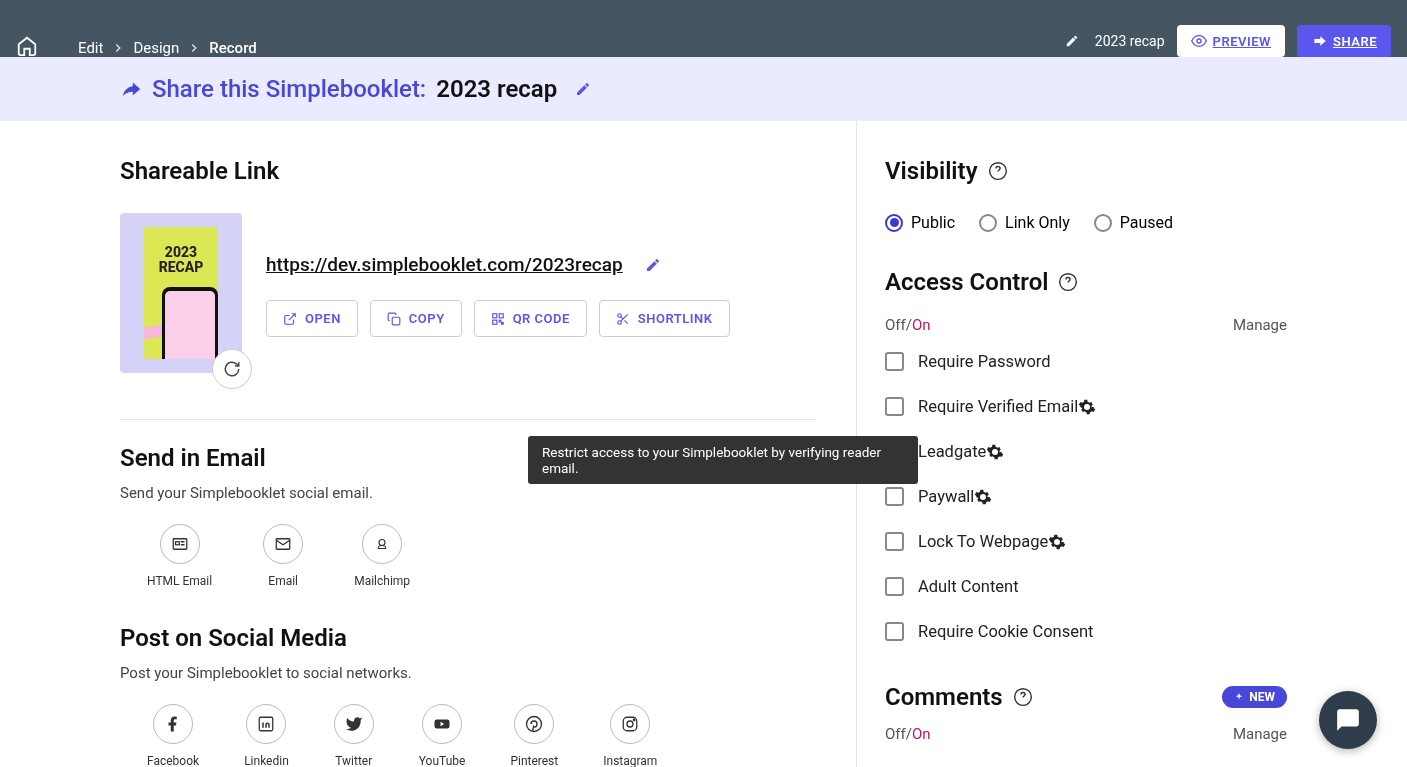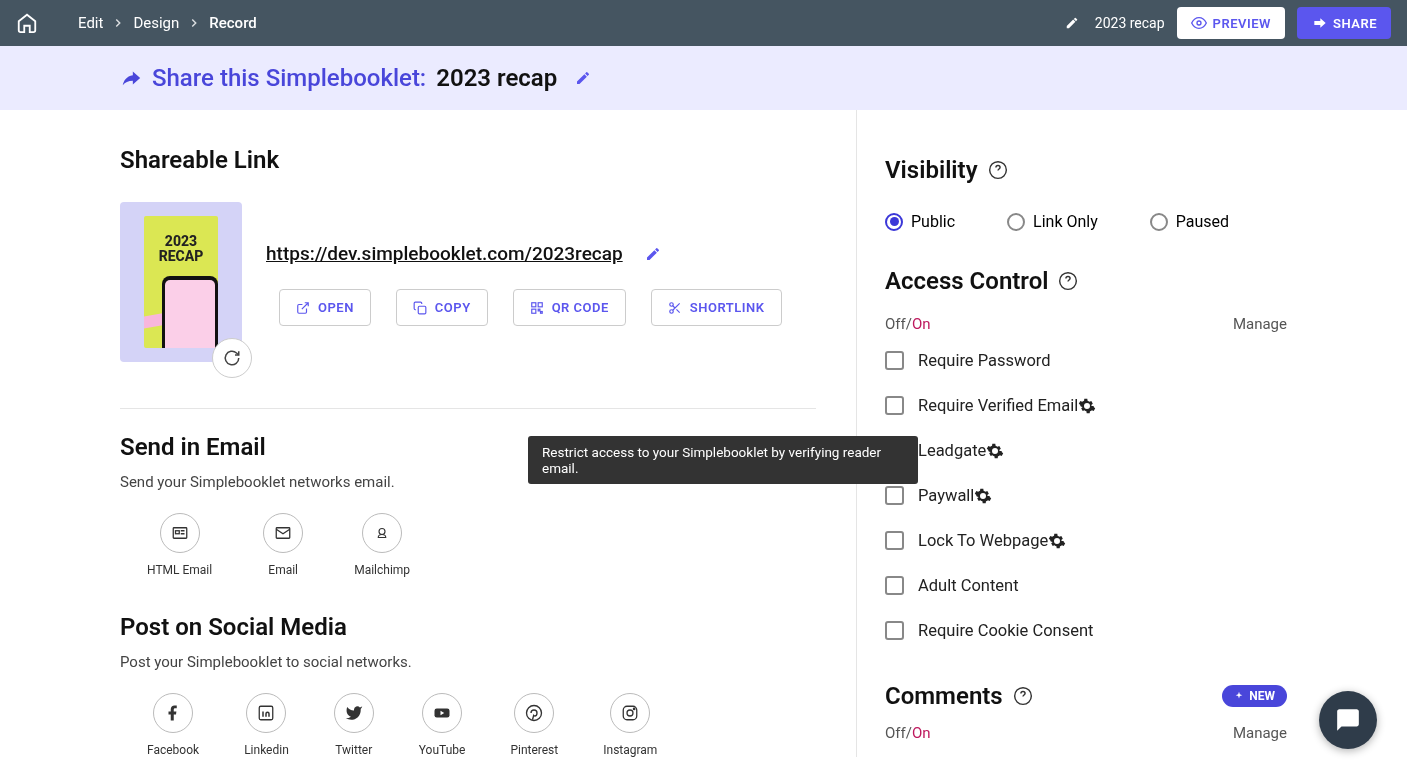--- a/index.html
+++ b/index.html
@@ -1,90 +1,90 @@
 <!DOCTYPE html>
 <html><head>
 <meta charset="utf-8">
 <style>
 * { margin: 0; padding: 0; box-sizing: border-box; font-family: -apple-system, BlinkMacSystemFont, "Segoe UI", Roboto, Arial, sans-serif; }
 body { background: #fff; overflow-x: hidden; }
 
 
 .topnav {
-  height: 46px;
+  height: 57px;
   background: #455561;
   display: flex;
-  align-items: center;
+  align-items: flex-end;
   padding: 0 16px;
   color: #fff;
 }
 .home-icon { width: 22px; height: 22px; margin-right: 40px; cursor: pointer; }
 .breadcrumbs { display: flex; align-items: center; flex: 1; gap: 8px; font-size: 15px; }
 .breadcrumb-item { cursor: pointer; }
 .breadcrumb-item.active { font-weight: 500; }
 .chevron { width: 14px; height: 14px; opacity: 0.8; }
 .topnav-right { display: flex; align-items: center; gap: 12px; }
 .pencil-small { width: 14px; height: 14px; fill: #fff; }
 .title-small { font-size: 14px; color: #fff; margin-left: 4px; }
-.btn { display: inline-flex; align-items: center; gap: 6px; padding: 8px 14px; border-radius: 4px; font-weight: 600; font-size: 13px; cursor: pointer; border: none; letter-spacing: 0.5px; }
+.btn { display: inline-flex; align-items: center; gap: 6px; padding: 8px 14px; border-radius: 4px; font-weight: 600; font-size: 13px; cursor: pointer; border: none; letter-spacing: 0.5px; text-decoration: underline; }
 .btn-white { background: #fff; color: #5b56ee; }
 .btn-purple { background: #5b56ee; color: #fff; }
 
 
 .subheader {
   background: #ebebff;
   padding: 18px 120px;
   display: flex;
   align-items: center;
   gap: 10px;
 }
 .share-icon { width: 22px; height: 22px; fill: #4946da; }
 .subheader-label { color: #4946da; font-size: 24px; font-weight: 500; }
 .subheader-title { color: #111; font-size: 24px; font-weight: 600; }
 .pencil-edit { width: 16px; height: 16px; fill: #5b56ee; cursor: pointer; margin-left: 8px; }
 
 
 .main { display: flex; padding: 0 120px; }
 .left-col { flex: 1; padding-top: 36px; padding-right: 40px; border-right: 1px solid #e5e5e5; }
-.right-col { width: 430px; padding-top: 46px; padding-left: 28px; }
+.right-col { width: 430px; padding-top: 36px; padding-left: 28px; }
 
 .section-title { font-size: 24px; font-weight: 600; color: #111; display: flex; align-items: center; gap: 10px; text-align: center; }
 .help-icon { width: 20px; height: 20px; stroke: #333; stroke-width: 1.7; fill: none; cursor: pointer; }
 
 .link-block { display: flex; align-items: flex-start; gap: 24px; margin-top: 28px; }
 .thumbnail-wrap { position: relative; width: 122px; }
 .thumbnail { width: 122px; height: 160px; background: #d4d3f7; border-radius: 4px; padding: 14px 24px; position: relative; }
 .thumb-inner { background: #dbe753; width: 100%; height: 100%; border-radius: 2px; padding: 10px 6px; position: relative; overflow: hidden; text-align: center; }
 .thumb-text { font-weight: 800; font-size: 14px; color: #222; line-height: 1.1; margin-top: 8px; }
 .thumb-phone { position: absolute; bottom: 0; left: 18px; width: 56px; height: 72px; background: #111; border-radius: 8px 8px 0 0; }
 .thumb-phone::after { content: ""; position: absolute; inset: 4px 3px -2px 3px; background: #fbcfe8; border-radius: 5px 5px 0 0; }
 .thumb-banner { position: absolute; bottom: 26px; left: -4px; right: -4px; height: 12px; background: #f8b6dc; transform: rotate(-10deg); }
 .refresh-btn { position: absolute; bottom: -16px; right: -10px; width: 40px; height: 40px; border-radius: 50%; border: 1px solid #ccc; background: #fff; display: flex; align-items: center; justify-content: center; cursor: pointer; }
 .refresh-btn svg { width: 18px; height: 18px; stroke: #444; }
 
 .link-info { flex: 1; padding-top: 40px; }
 .link-url { font-size: 19px; font-weight: 500; text-decoration: underline; color: #111; cursor: pointer; }
 .link-buttons { display: flex; gap: 12px; margin-top: 24px; }
-.btn-outline { border: 1px solid #ccc; background: #fff; color: #5b56ee; padding: 10px 16px; border-radius: 4px; display: inline-flex; align-items: center; gap: 8px; font-weight: 600; font-size: 13px; letter-spacing: 0.5px; cursor: pointer; margin-left: 13px; }
+.btn-outline { border: 1px solid #ccc; background: #fff; color: #5b56ee; padding: 10px 16px; border-radius: 4px; display: inline-flex; align-items: center; gap: 8px; font-weight: 600; font-size: 13px; letter-spacing: 0.5px; cursor: pointer; }
 .btn-outline svg { width: 14px; height: 14px; stroke: #5b56ee; fill: none; stroke-width: 2; }
 
 .divider { height: 1px; background: #e5e5e5; margin: 46px 0 24px; }
 
 .section-desc { font-size: 15px; color: #444; margin-top: 12px; }
 
 .icon-row { display: flex; gap: 24px; margin-top: 22px; }
 .icon-item { text-align: center; display: flex; flex-direction: column; align-items: center; gap: 10px; margin-left: 27px; }
 .icon-circle { width: 40px; height: 40px; border: 1.5px solid #bbb; border-radius: 50%; display: flex; align-items: center; justify-content: center; cursor: pointer; }
 .icon-circle svg { width: 18px; height: 18px; }
 .icon-label { font-size: 12px; color: #333; }
 
 .social-row { display: flex; gap: 18px; margin-top: 22px; }
 
 
-.radio-row { display: flex; gap: 52px; margin-top: 28px; }
+.radio-row { display: flex; gap: 24px; margin-top: 28px; }
 .radio-opt { display: flex; align-items: center; gap: 8px; cursor: pointer; font-size: 16px; }
 .radio-circle { width: 18px; height: 18px; border-radius: 50%; border: 2px solid #888; display: flex; align-items: center; justify-content: center; }
 .radio-circle.selected { border-color: #3b37d8; }
 .radio-circle.selected::after { content: ""; width: 9px; height: 9px; background: #3b37d8; border-radius: 50%; }
 
 .ac-header-row { display: flex; justify-content: space-between; align-items: center; margin-top: 20px; font-size: 15px; color: #555; }
 .off-on { color: #555; }
 .off-on .on { color: #be185d; }
 .manage-link { cursor: pointer; }
 
@@ -228,21 +228,21 @@
               </svg>
             <span>SHORTLINK</span>
           </button>
         </div>
       </div>
     </div>
 
     <div class="divider"></div>
 
     <h2 class="section-title">Send in Email</h2>
-    <p class="section-desc">Send your Simplebooklet networks email.</p>
+    <p class="section-desc">Send your Simplebooklet social email.</p>
     <div class="icon-row">
       <div class="icon-item">
         <div class="icon-circle">
             <svg viewBox="0 0 24 24" fill="none" stroke="#333" stroke-width="1.7">
               <rect x="3" y="5" width="18" height="14" rx="1"></rect>
               <rect x="6" y="9" width="5" height="4"></rect>
               <path d="M13 9h5M13 13h5"></path>
             </svg>
           </div>
         <span class="icon-label">HTML Email</span>

